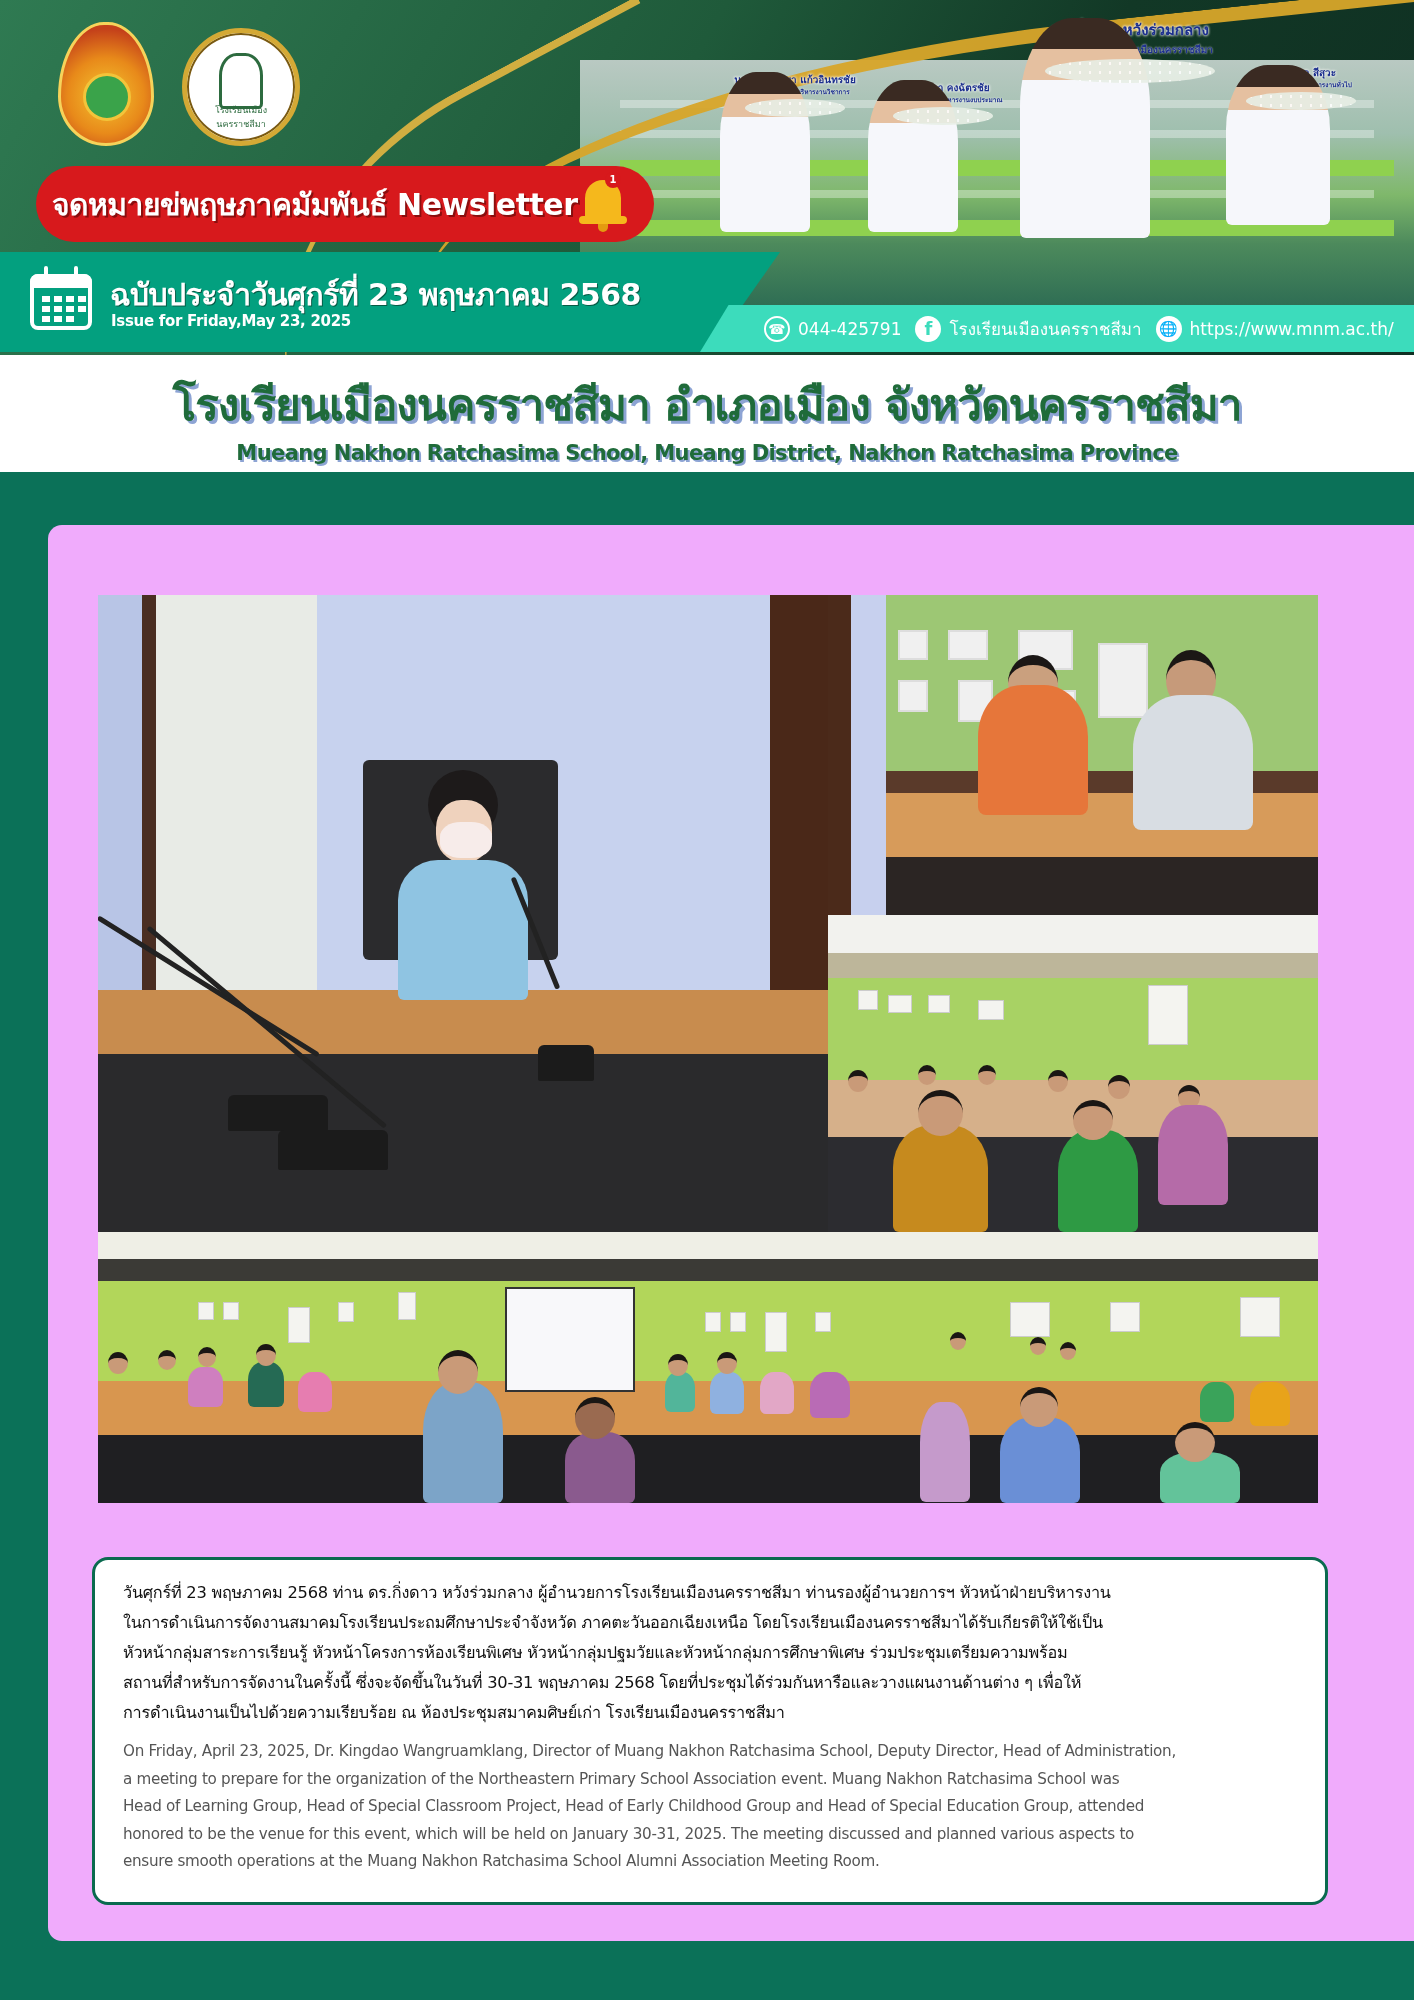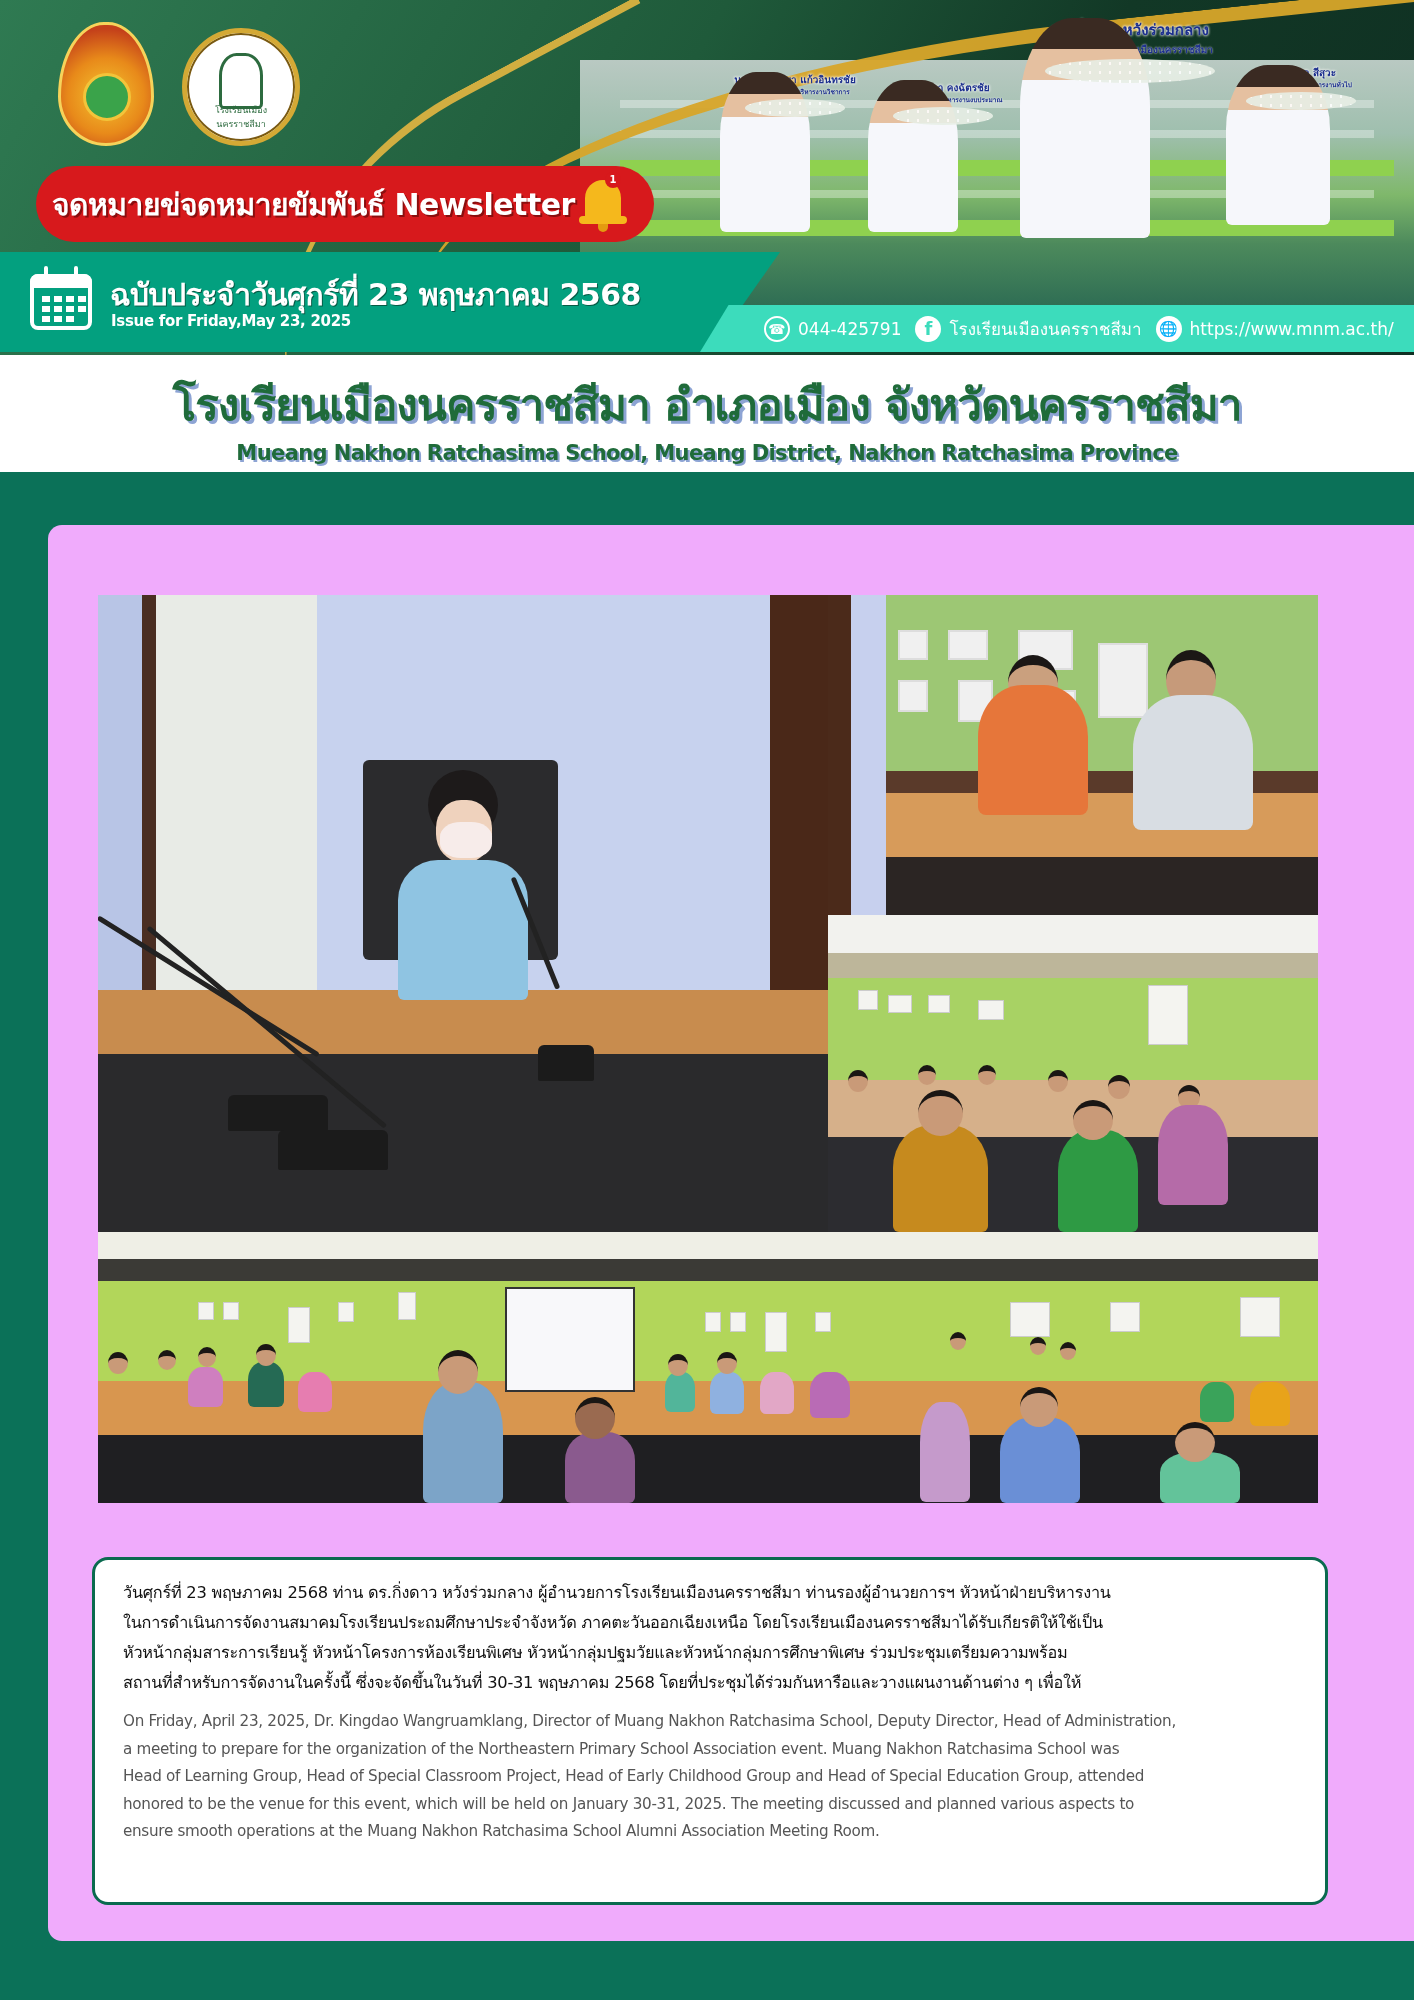--- a/index.html
+++ b/index.html
@@ -138,21 +138,21 @@
 
   <div class="logo logo-moe">
     <div class="inner"></div>
   </div>
   <div class="logo logo-school">
     <div class="emblem"></div>
     <div class="ring-text">โรงเรียนเมืองนครราชสีมา</div>
   </div>
 
   <div class="title-pill">
-    <span class="txt">จดหมายข่จดหมายขัมพันธ์ Newsletter</span>
+    <span class="txt">จดหมายข่พฤษภาคมัมพันธ์ Newsletter</span>
   </div>
   <div class="bell">
     <div class="body"></div>
       <div class="rim"></div>
       <div class="clap"></div>
     <div class="badge">1</div>
   </div>
 
   <div class="date-band"></div>
   <div class="cal-icon">
@@ -315,20 +315,21 @@
     <div class="seat" style="left:250px;top:220px;width:80px;height:51px;background:#63c39a;"></div>
     <div class="head" style="left:265px;top:190px;width:40px;height:40px;"></div>
   </div>
 
   <div class="textbox">
     <div class="th-para">
       <span>วันศุกร์ที่ 23 พฤษภาคม 2568 ท่าน ดร.กิ่งดาว หวังร่วมกลาง ผู้อำนวยการโรงเรียนเมืองนครราชสีมา ท่านรองผู้อำนวยการฯ หัวหน้าฝ่ายบริหารงาน</span>
       <span>ในการดำเนินการจัดงานสมาคมโรงเรียนประถมศึกษาประจำจังหวัด ภาคตะวันออกเฉียงเหนือ โดยโรงเรียนเมืองนครราชสีมาได้รับเกียรติให้ใช้เป็น</span>
       <span>หัวหน้ากลุ่มสาระการเรียนรู้ หัวหน้าโครงการห้องเรียนพิเศษ หัวหน้ากลุ่มปฐมวัยและหัวหน้ากลุ่มการศึกษาพิเศษ ร่วมประชุมเตรียมความพร้อม</span>
       <span>สถานที่สำหรับการจัดงานในครั้งนี้ ซึ่งจะจัดขึ้นในวันที่ 30-31 พฤษภาคม 2568 โดยที่ประชุมได้ร่วมกันหารือและวางแผนงานด้านต่าง ๆ เพื่อให้</span>
+      <span>การดำเนินงานเป็นไปด้วยความเรียบร้อย ณ ห้องประชุมสมาคมศิษย์เก่า โรงเรียนเมืองนครราชสีมา</span>
     </div>
     <div class="en-para">
       <span>On Friday, April 23, 2025, Dr. Kingdao Wangruamklang, Director of Muang Nakhon Ratchasima School, Deputy Director, Head of Administration,</span>
       <span>a meeting to prepare for the organization of the Northeastern Primary School Association event. Muang Nakhon Ratchasima School was</span>
       <span>Head of Learning Group, Head of Special Classroom Project, Head of Early Childhood Group and Head of Special Education Group, attended</span>
       <span>honored to be the venue for this event, which will be held on January 30-31, 2025. The meeting discussed and planned various aspects to</span>
       <span>ensure smooth operations at the Muang Nakhon Ratchasima School Alumni Association Meeting Room.</span>
     </div>
   </div>
 </div>

